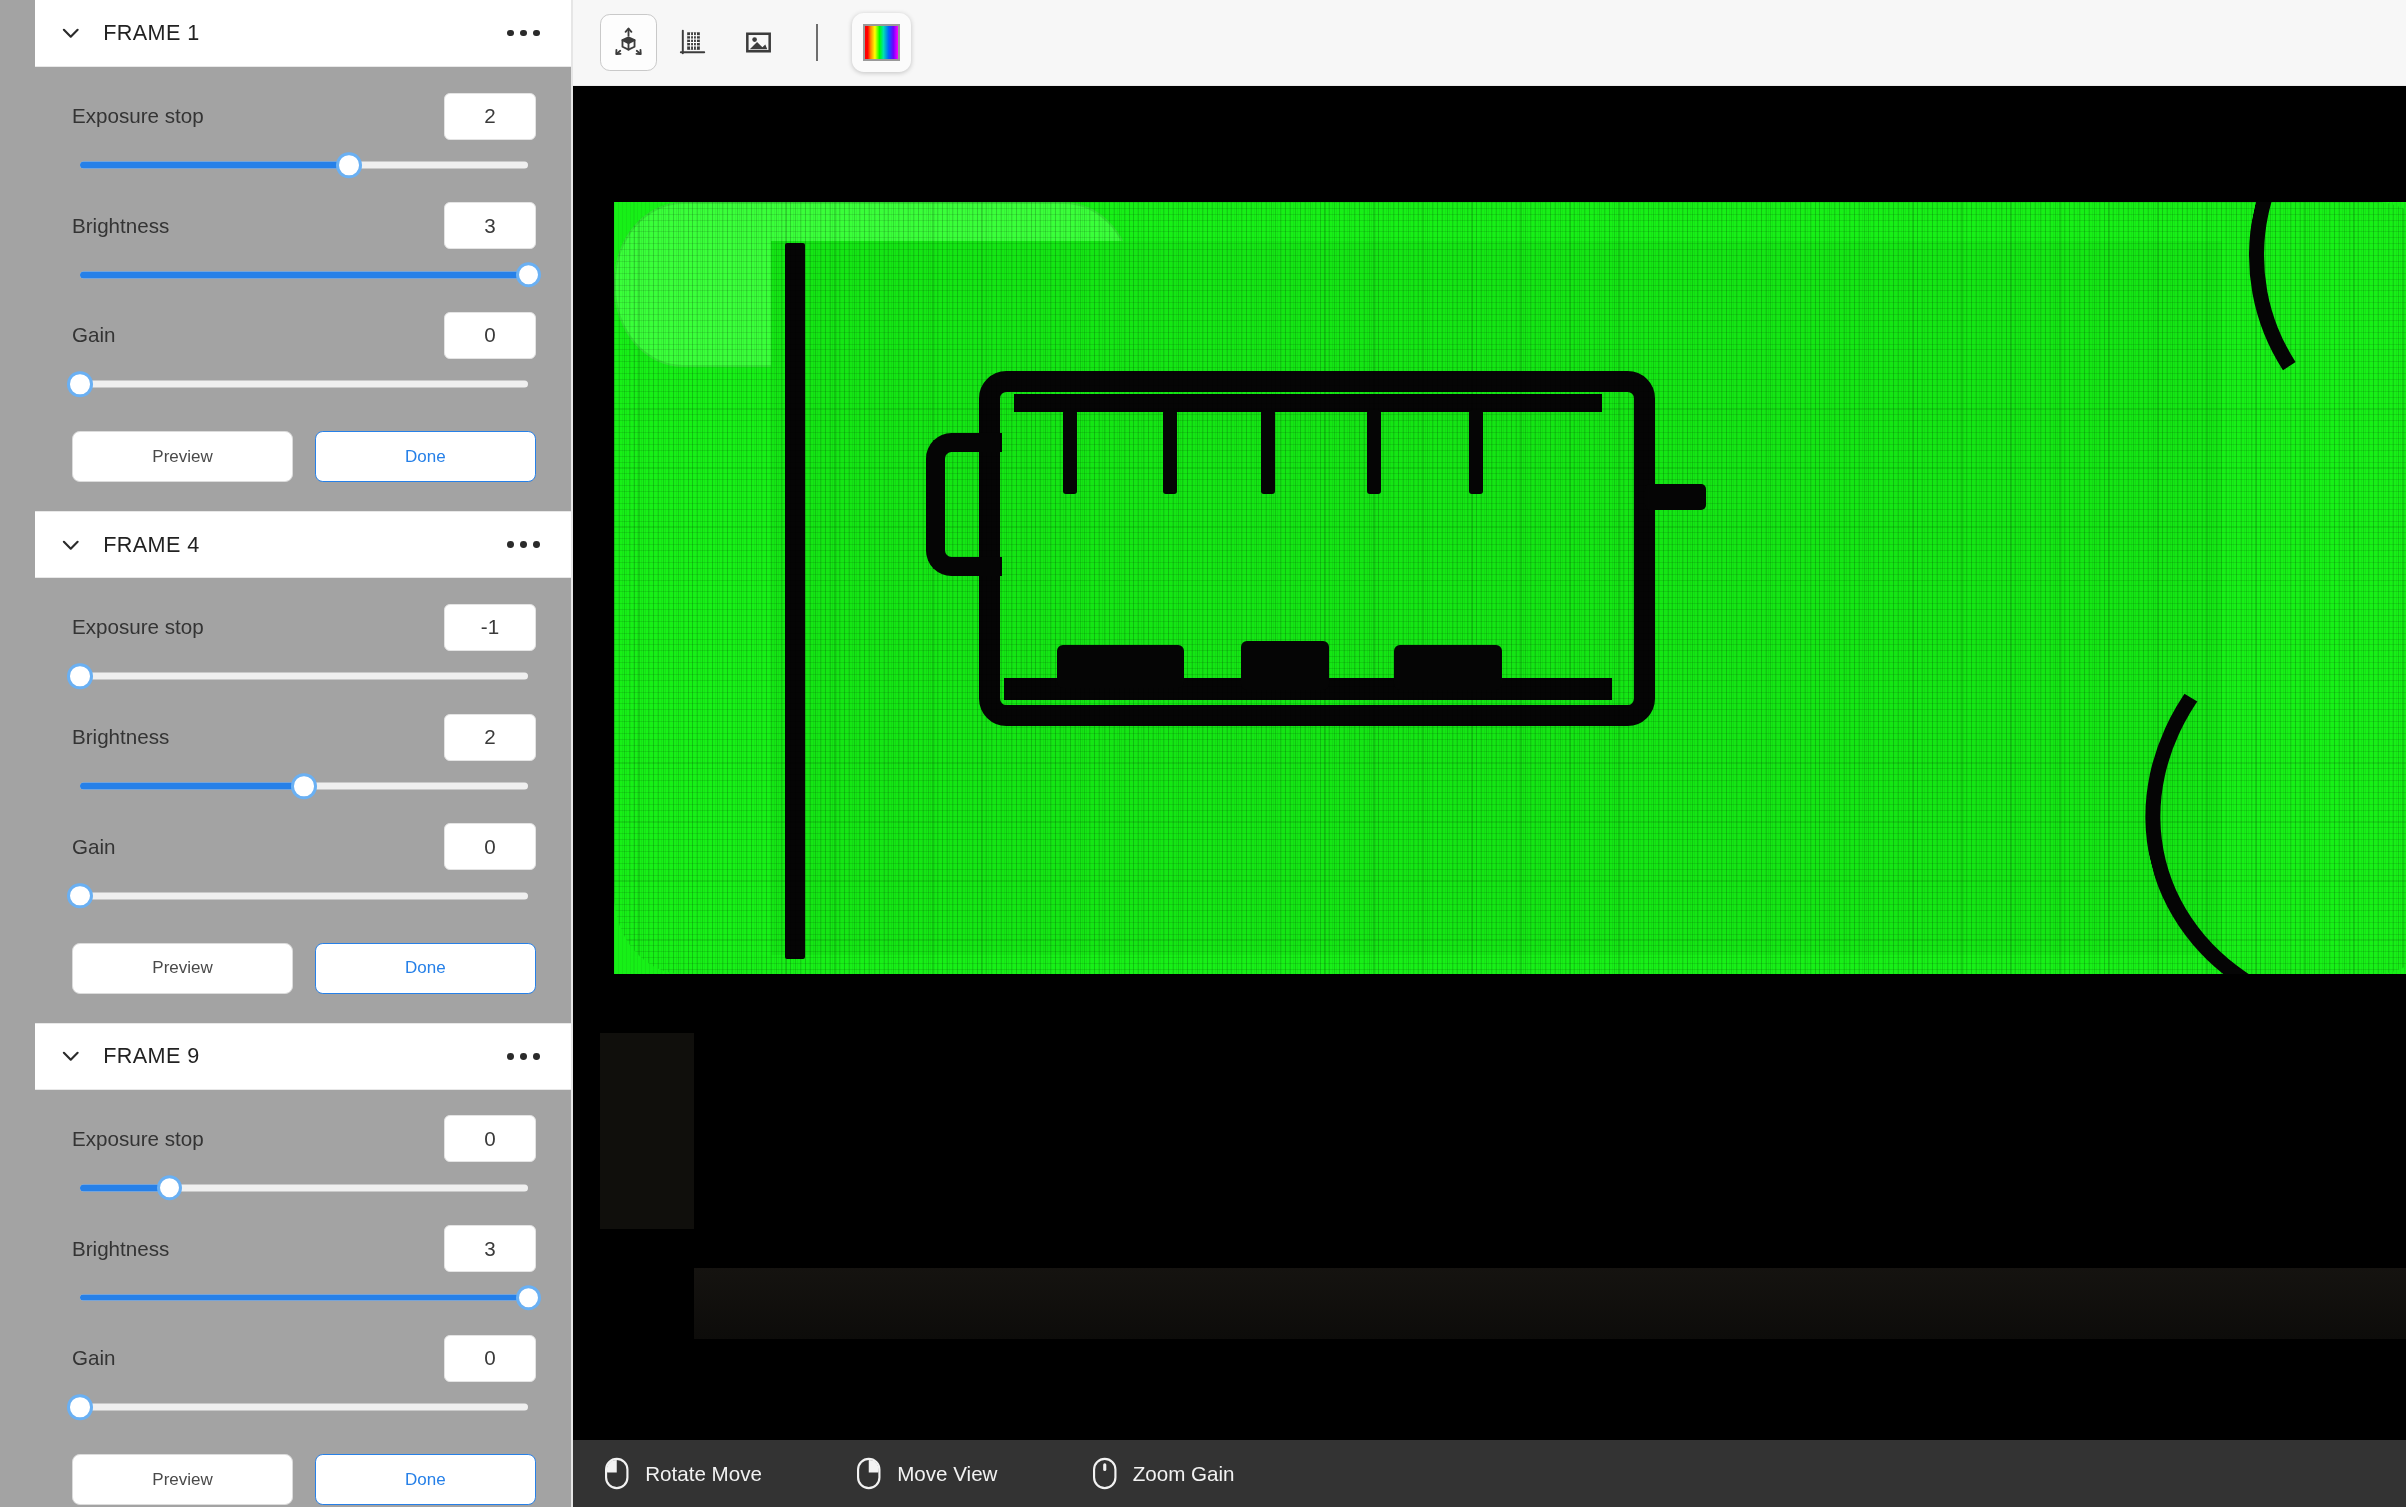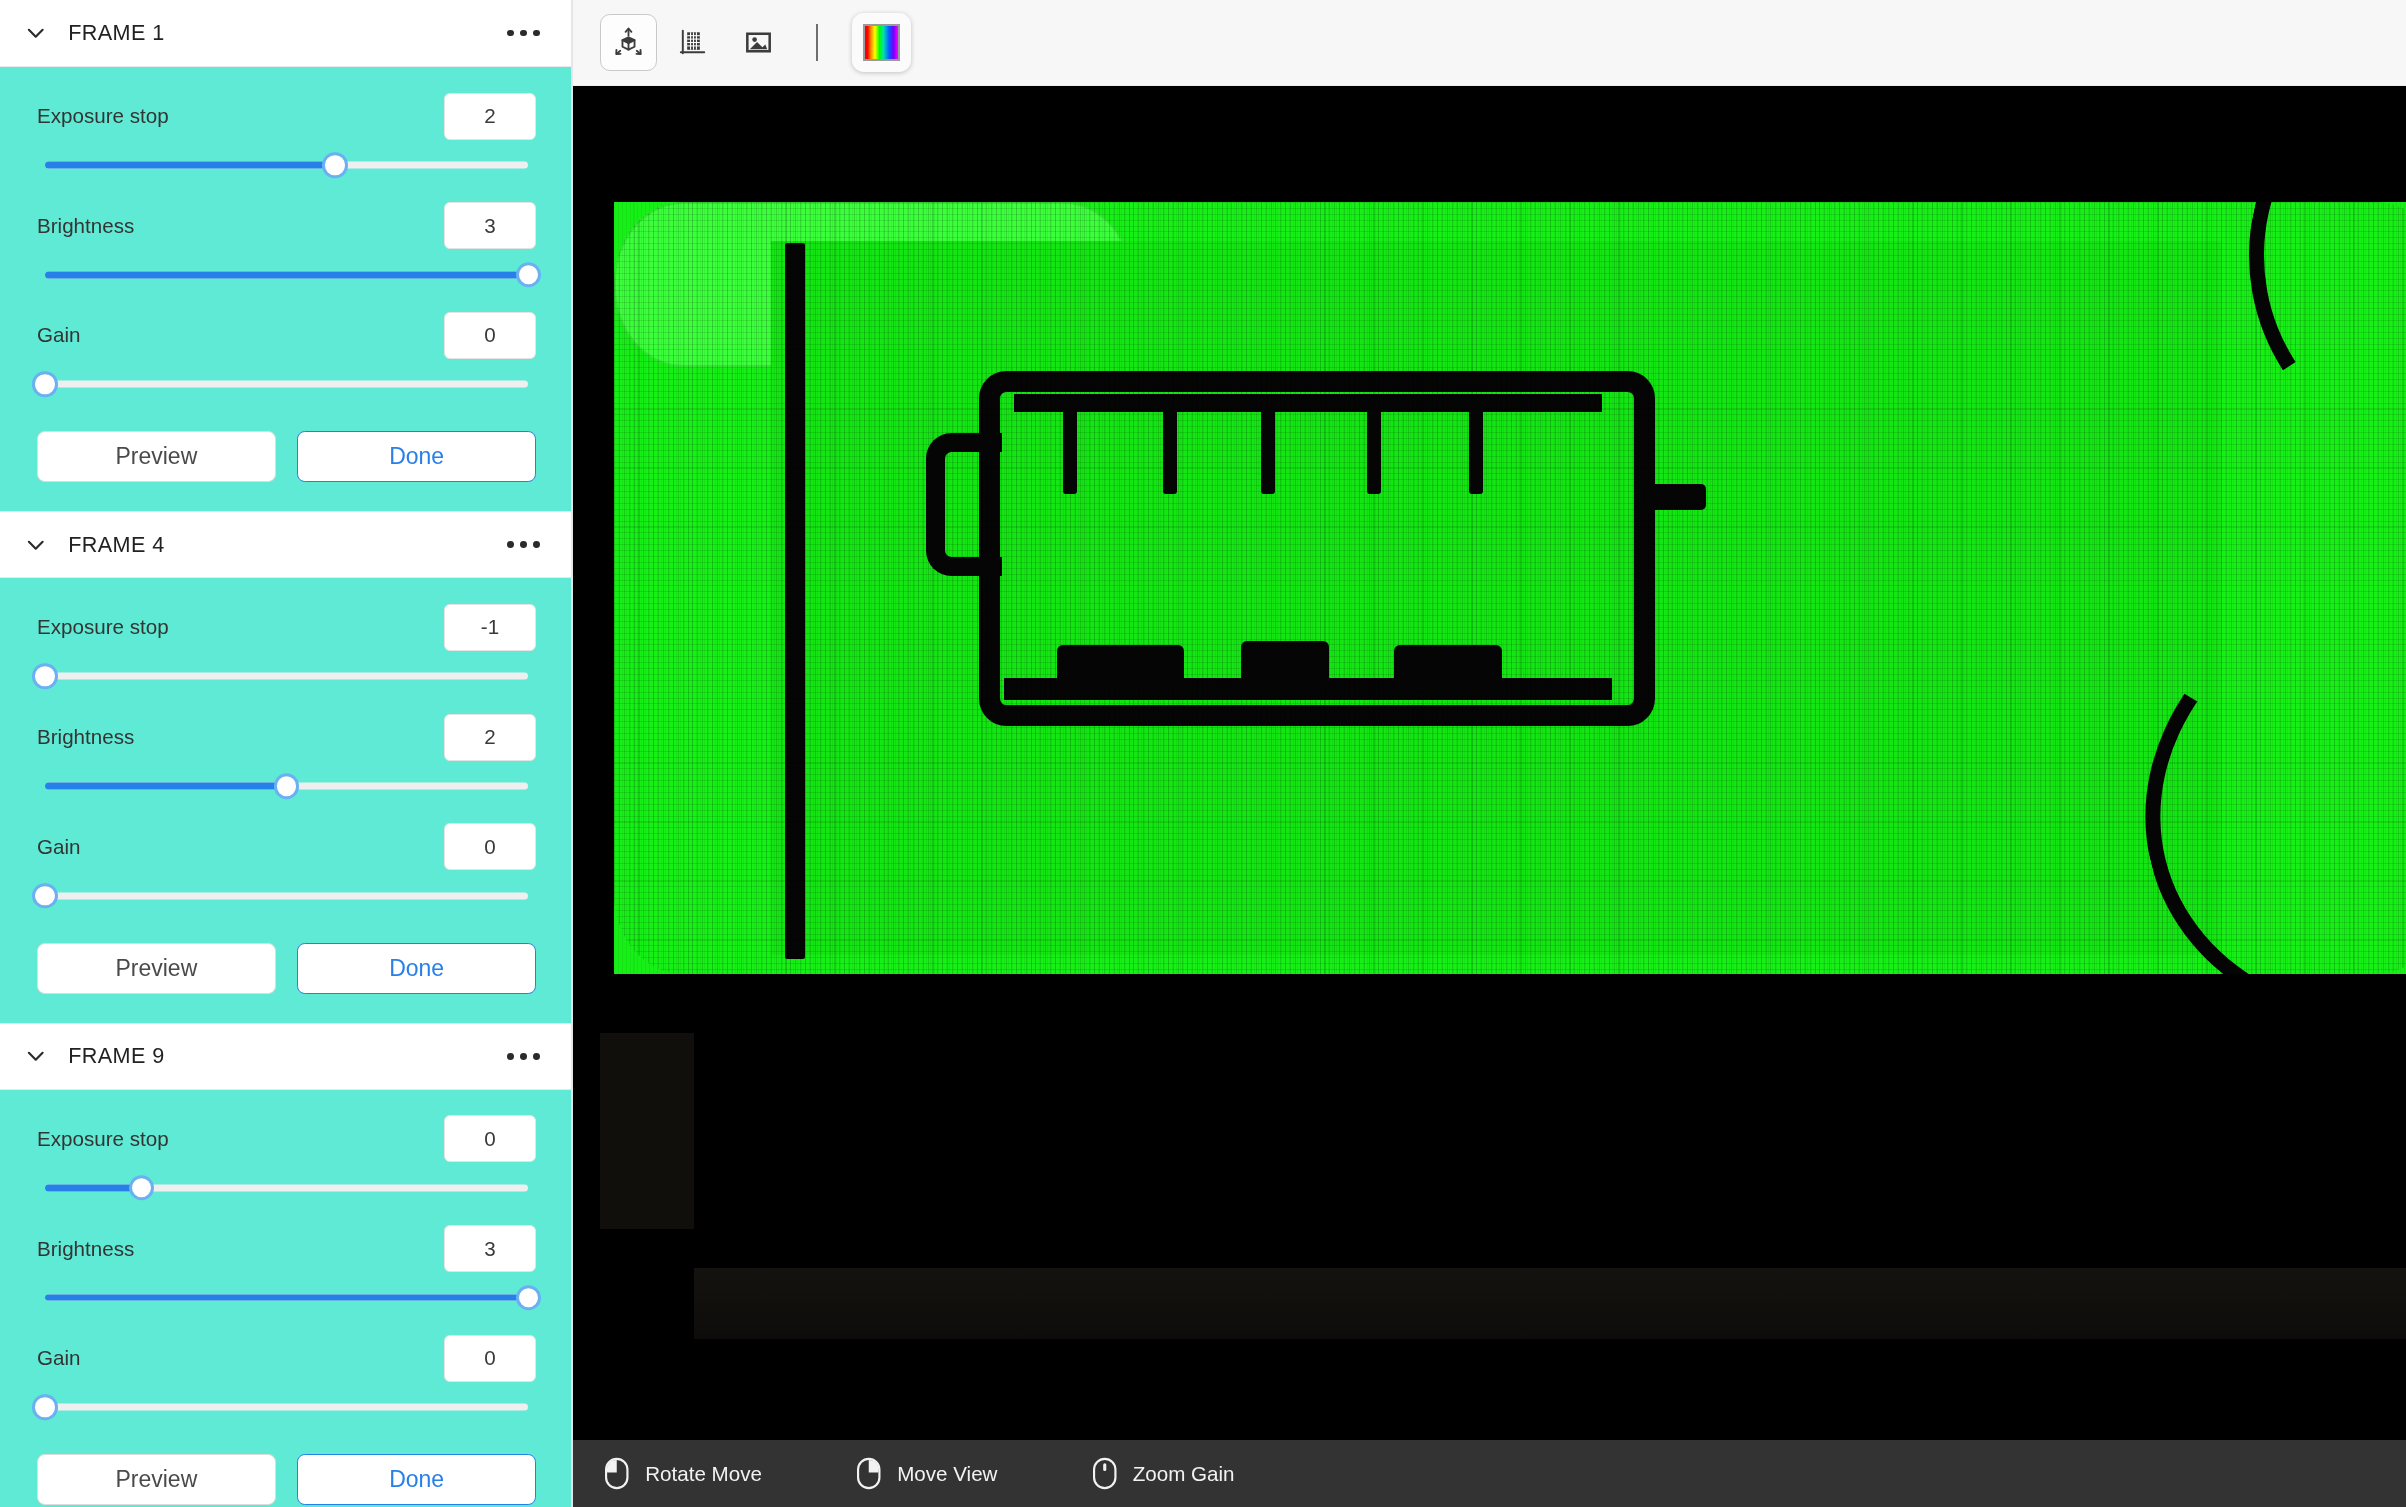--- a/index.html
+++ b/index.html
@@ -17,21 +17,21 @@
     background: #ffffff;
     border-right: 2px solid #e6e6e6;
     position: relative;
     overflow: hidden;
     display: flex; flex-direction: column;
   }
   #sidebar-scroll {
     flex: 1; overflow: hidden;
     width: 573px;
   }
-  .frame-panel { background: #5eead4; }
+  .frame-panel { background: #a3a3a3; padding-left: 35px; }
   .frame-header {
     height: 67px;
     display: flex; align-items: center;
     padding: 0 27.4px 0 21.6px;
     border-bottom: 1.5px solid #e8e8e8;
     border-top: 1.5px solid #e8e8e8;
     background: #ffffff;
   }
   .frame-panel:first-child .frame-header { border-top: none; }
   .chevron {
@@ -84,21 +84,21 @@
     border-radius: 50%;
     background: #ffffff;
     border: 3.4px solid #6ab0f3;
     cursor: pointer;
   }
   .btn-row { display: flex; gap: 21.6px; margin-top: 27.4px; }
   .btn {
     flex: 1; height: 51px;
     border-radius: 7.8px;
     display: flex; align-items: center; justify-content: center;
-    font-size: 23px; cursor: pointer; background: #ffffff;
+    font-size: 17px; cursor: pointer; background: #ffffff;
   }
   .btn-secondary { border: 1.5px solid #dcdcdc; color: #4a4a4a; }
   .btn-primary { border: 1.8px solid #2680e8; color: #2680e8; }
 
   
   #viewer {
     flex: 1; height: 1507px; position: relative;
     display: flex; flex-direction: column; background: #000;
     overflow: hidden;
   }

